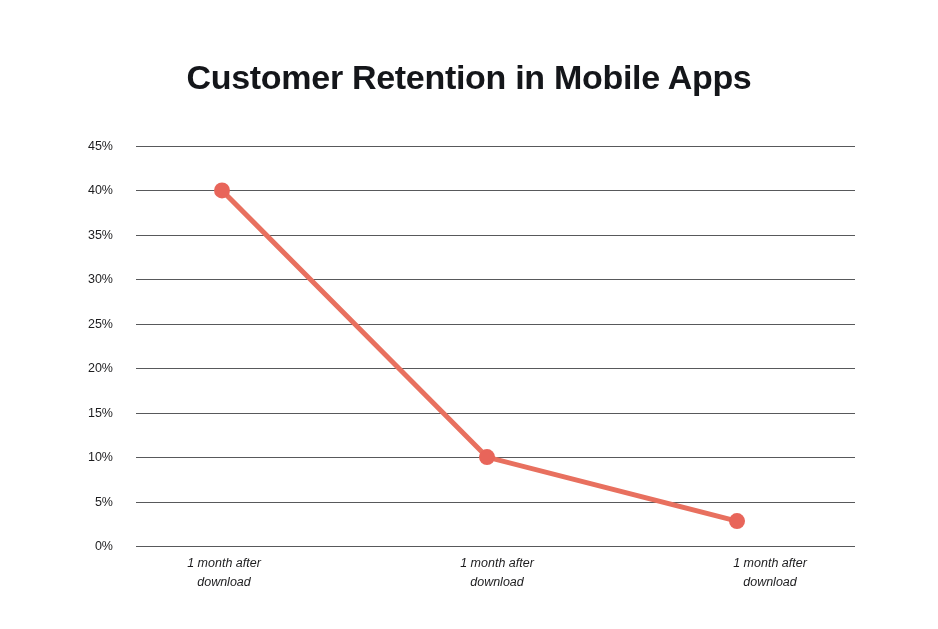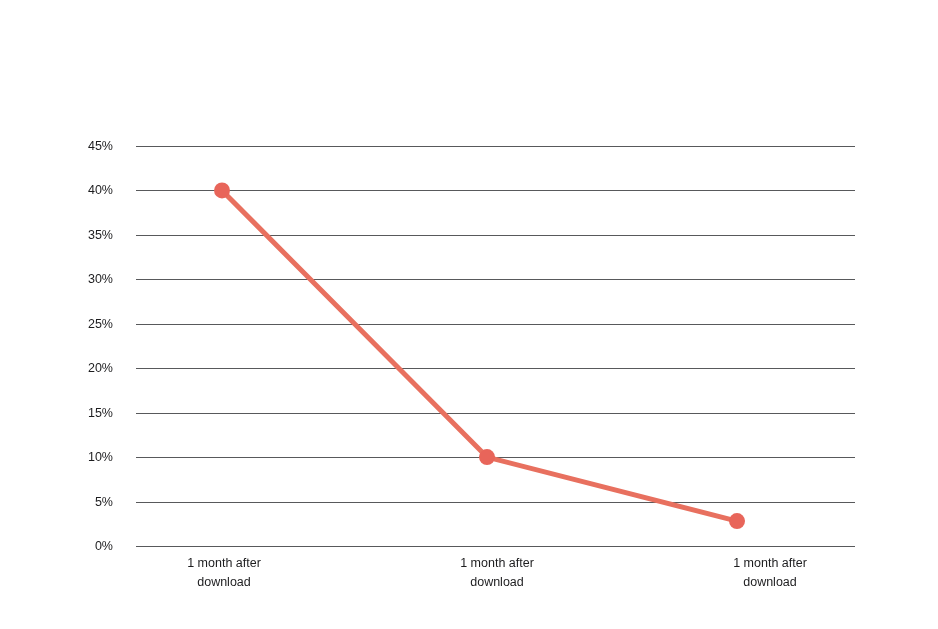--- a/index.html
+++ b/index.html
@@ -74,28 +74,30 @@
 
   .xtick-label {
     position: absolute;
     top: 554px;
     width: 210px;
     text-align: center;
     font-size: 12.5px;
     line-height: 1.5;
     color: #1d1d1f;
     transform: translateX(-50%);
+    font-style: italic;
   }
   .xtick-label span { display: block; }
 </style>
 </head>
 <body>
 
 <div class="chart-root">
 
+  <div class="chart-title">Customer Retention in Mobile Apps</div>
 
   <div>
     <div class="ytick-label" style="top:146px;">45%</div>
     <div class="ytick-label" style="top:190.4px;">40%</div>
     <div class="ytick-label" style="top:234.9px;">35%</div>
     <div class="ytick-label" style="top:279.3px;">30%</div>
     <div class="ytick-label" style="top:323.8px;">25%</div>
     <div class="ytick-label" style="top:368.2px;">20%</div>
     <div class="ytick-label" style="top:412.7px;">15%</div>
     <div class="ytick-label" style="top:457.1px;">10%</div>

